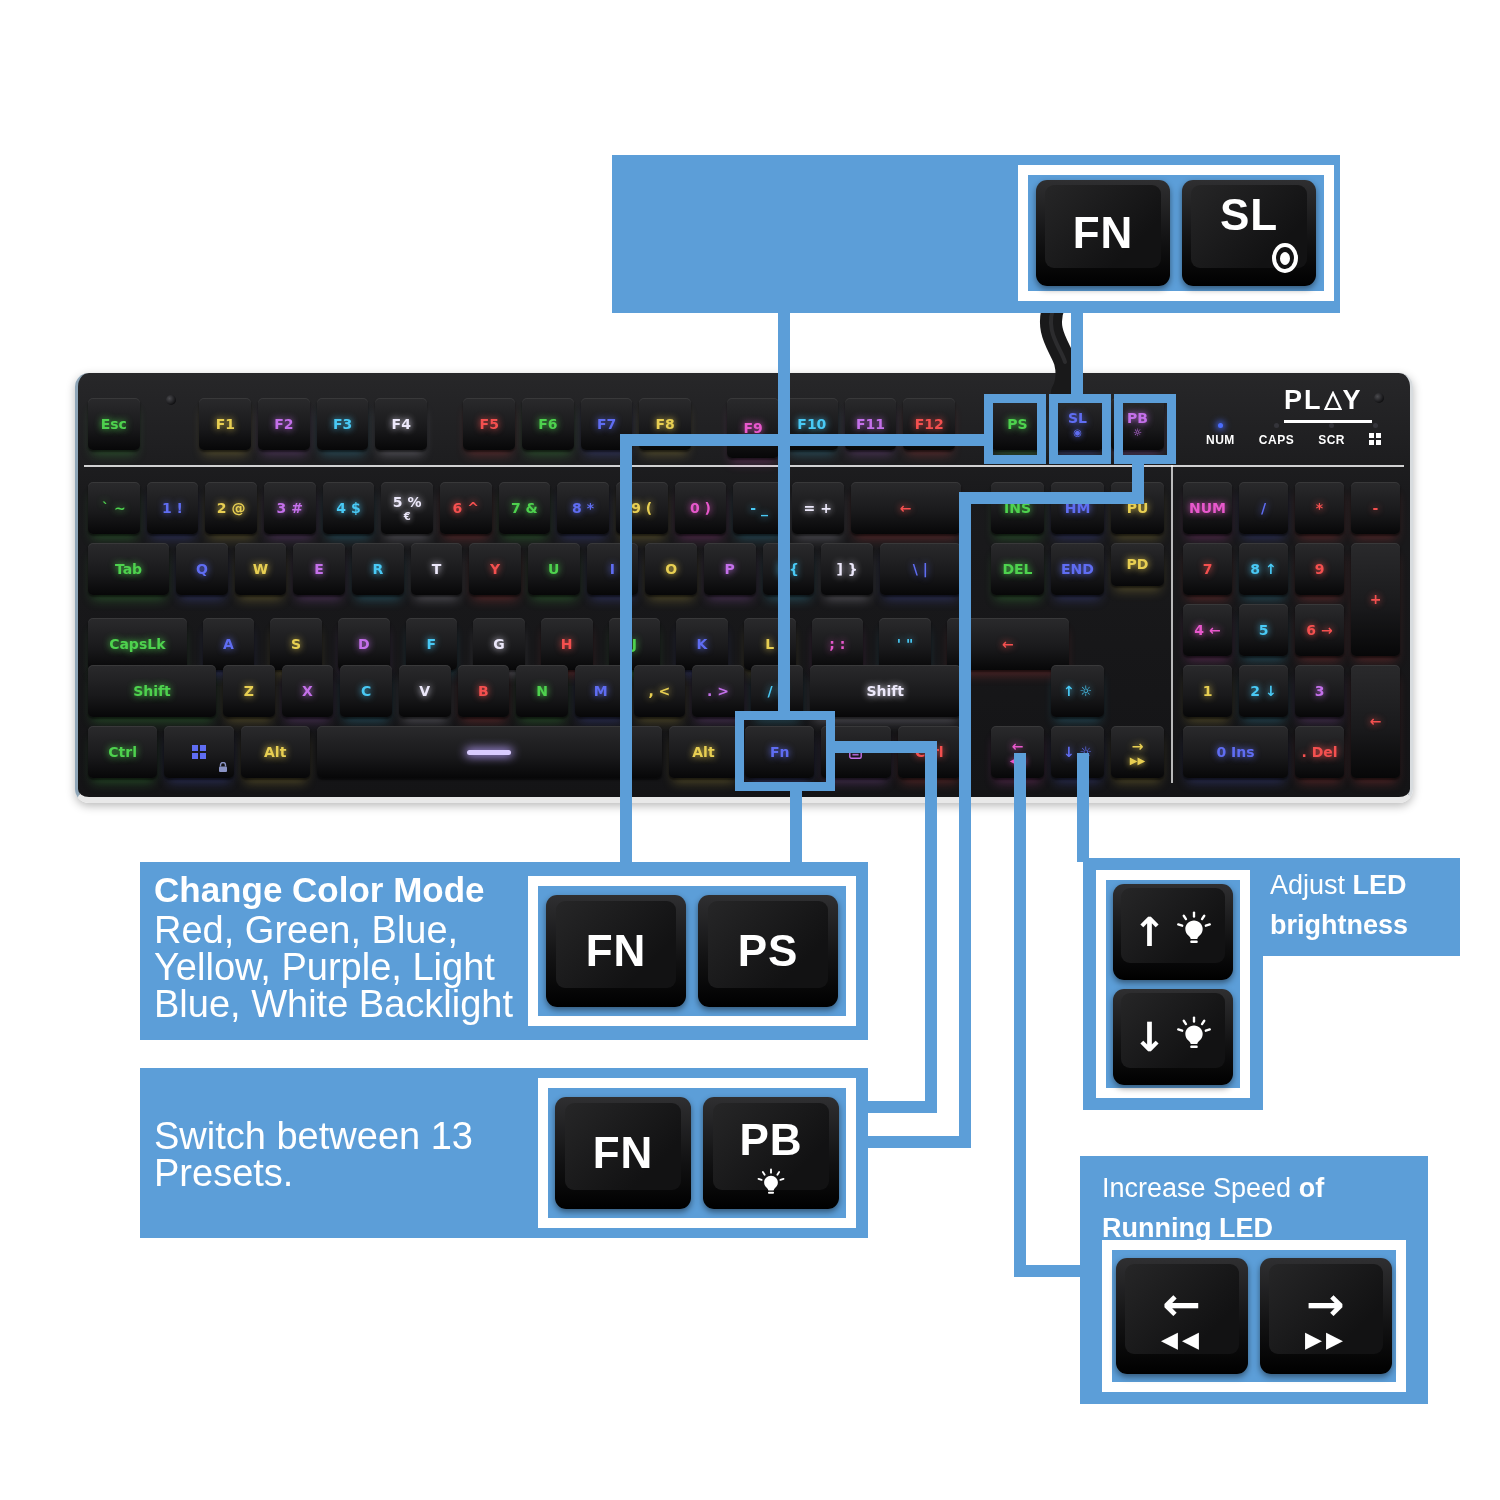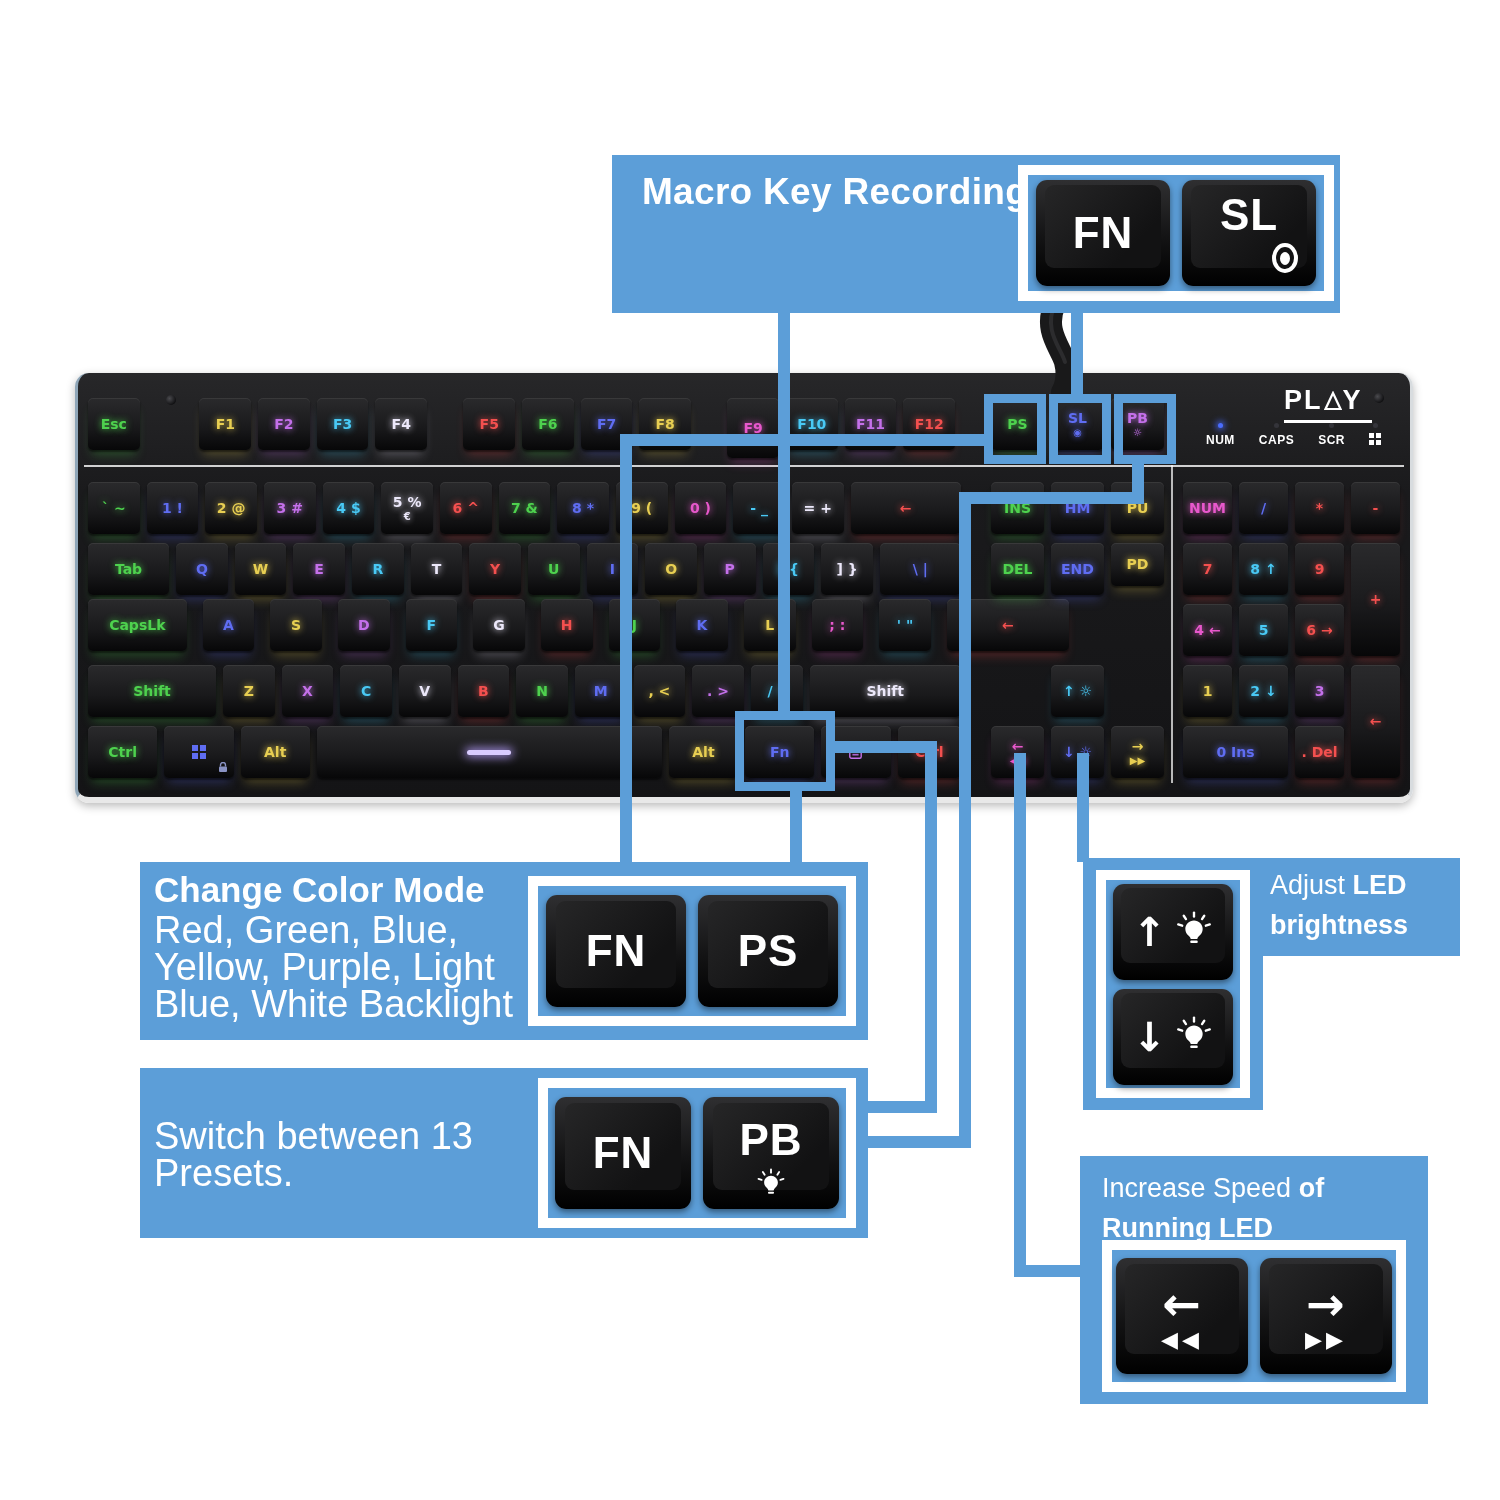--- a/index.html
+++ b/index.html
@@ -231,21 +231,21 @@
           <div class="k" style="width: 51.67px; height: 52px; color: rgb(73, 201, 245); box-shadow: rgba(0, 0, 0, 0.55) 0px 2px 2px, rgba(255, 255, 255, 0.07) 0px 1px 0px inset, rgba(73, 201, 245, 0.267) 0px 9px 11px -4px;">
             <div class="l">[ {</div>
           </div>
           <div class="k" style="width: 51.67px; height: 52px; color: rgb(236, 232, 250); box-shadow: rgba(0, 0, 0, 0.55) 0px 2px 2px, rgba(255, 255, 255, 0.07) 0px 1px 0px inset, rgba(236, 232, 250, 0.267) 0px 9px 11px -4px;">
             <div class="l">] }</div>
           </div>
           <div class="k" style="width: 81.005px; height: 52px; color: rgb(95, 109, 242); box-shadow: rgba(0, 0, 0, 0.55) 0px 2px 2px, rgba(255, 255, 255, 0.07) 0px 1px 0px inset, rgba(95, 109, 242, 0.267) 0px 9px 11px -4px;">
             <div class="l">\ |</div>
           </div>
         </div>
-        <div class="krow" style="top: 226px; gap: 16px;">
+        <div class="krow" style="top: 245px; gap: 16px;">
           <div class="k" style="width: 98.606px; height: 52px; color: rgb(78, 210, 78); box-shadow: rgba(0, 0, 0, 0.55) 0px 2px 2px, rgba(255, 255, 255, 0.07) 0px 1px 0px inset, rgba(78, 210, 78, 0.267) 0px 9px 11px -4px;">
             <div class="l">CapsLk</div>
           </div>
           <div class="k" style="width: 51.67px; height: 52px; color: rgb(95, 109, 242); box-shadow: rgba(0, 0, 0, 0.55) 0px 2px 2px, rgba(255, 255, 255, 0.07) 0px 1px 0px inset, rgba(95, 109, 242, 0.267) 0px 9px 11px -4px;">
             <div class="l">A</div>
           </div>
           <div class="k" style="width: 51.67px; height: 52px; color: rgb(232, 207, 82); box-shadow: rgba(0, 0, 0, 0.55) 0px 2px 2px, rgba(255, 255, 255, 0.07) 0px 1px 0px inset, rgba(232, 207, 82, 0.267) 0px 9px 11px -4px;">
             <div class="l">S</div>
           </div>
           <div class="k" style="width: 51.67px; height: 52px; color: rgb(196, 112, 234); box-shadow: rgba(0, 0, 0, 0.55) 0px 2px 2px, rgba(255, 255, 255, 0.07) 0px 1px 0px inset, rgba(196, 112, 234, 0.267) 0px 9px 11px -4px;">
@@ -501,21 +501,20 @@
   <div class="line" style="left:1014px;top:753px;width:12px;height:524px"></div>
   <div class="line" style="left:1020px;top:1265px;width:66px;height:12px"></div>
   <div class="line" style="left:1077px;top:753px;width:12px;height:109px"></div>
 
   <div class="obox" style="left:984px;top:394px;width:62px;height:70px"></div>
   <div class="obox" style="left:1049px;top:394px;width:62px;height:70px"></div>
   <div class="obox" style="left:1114px;top:394px;width:62px;height:70px"></div>
   <div class="obox" style="left:735px;top:711px;width:100px;height:80px"></div>
 
   <div class="panel" style="left:612px;top:155px;width:728px;height:158px">
-    <div class="banner-title">Macro Key Recording</div>
     <div class="wbox" style="left:406px;top:10px;width:316px;height:136px">
       <div class="bigkey" style="width:134px;height:106px">
         <div class="face"></div>
         <div class="lab">FN</div>
       </div>
       <div class="bigkey" style="width:134px;height:106px">
         <div class="face"></div>
         <div class="lab top">SL</div>
         <span class="rec"></span>
       </div>

